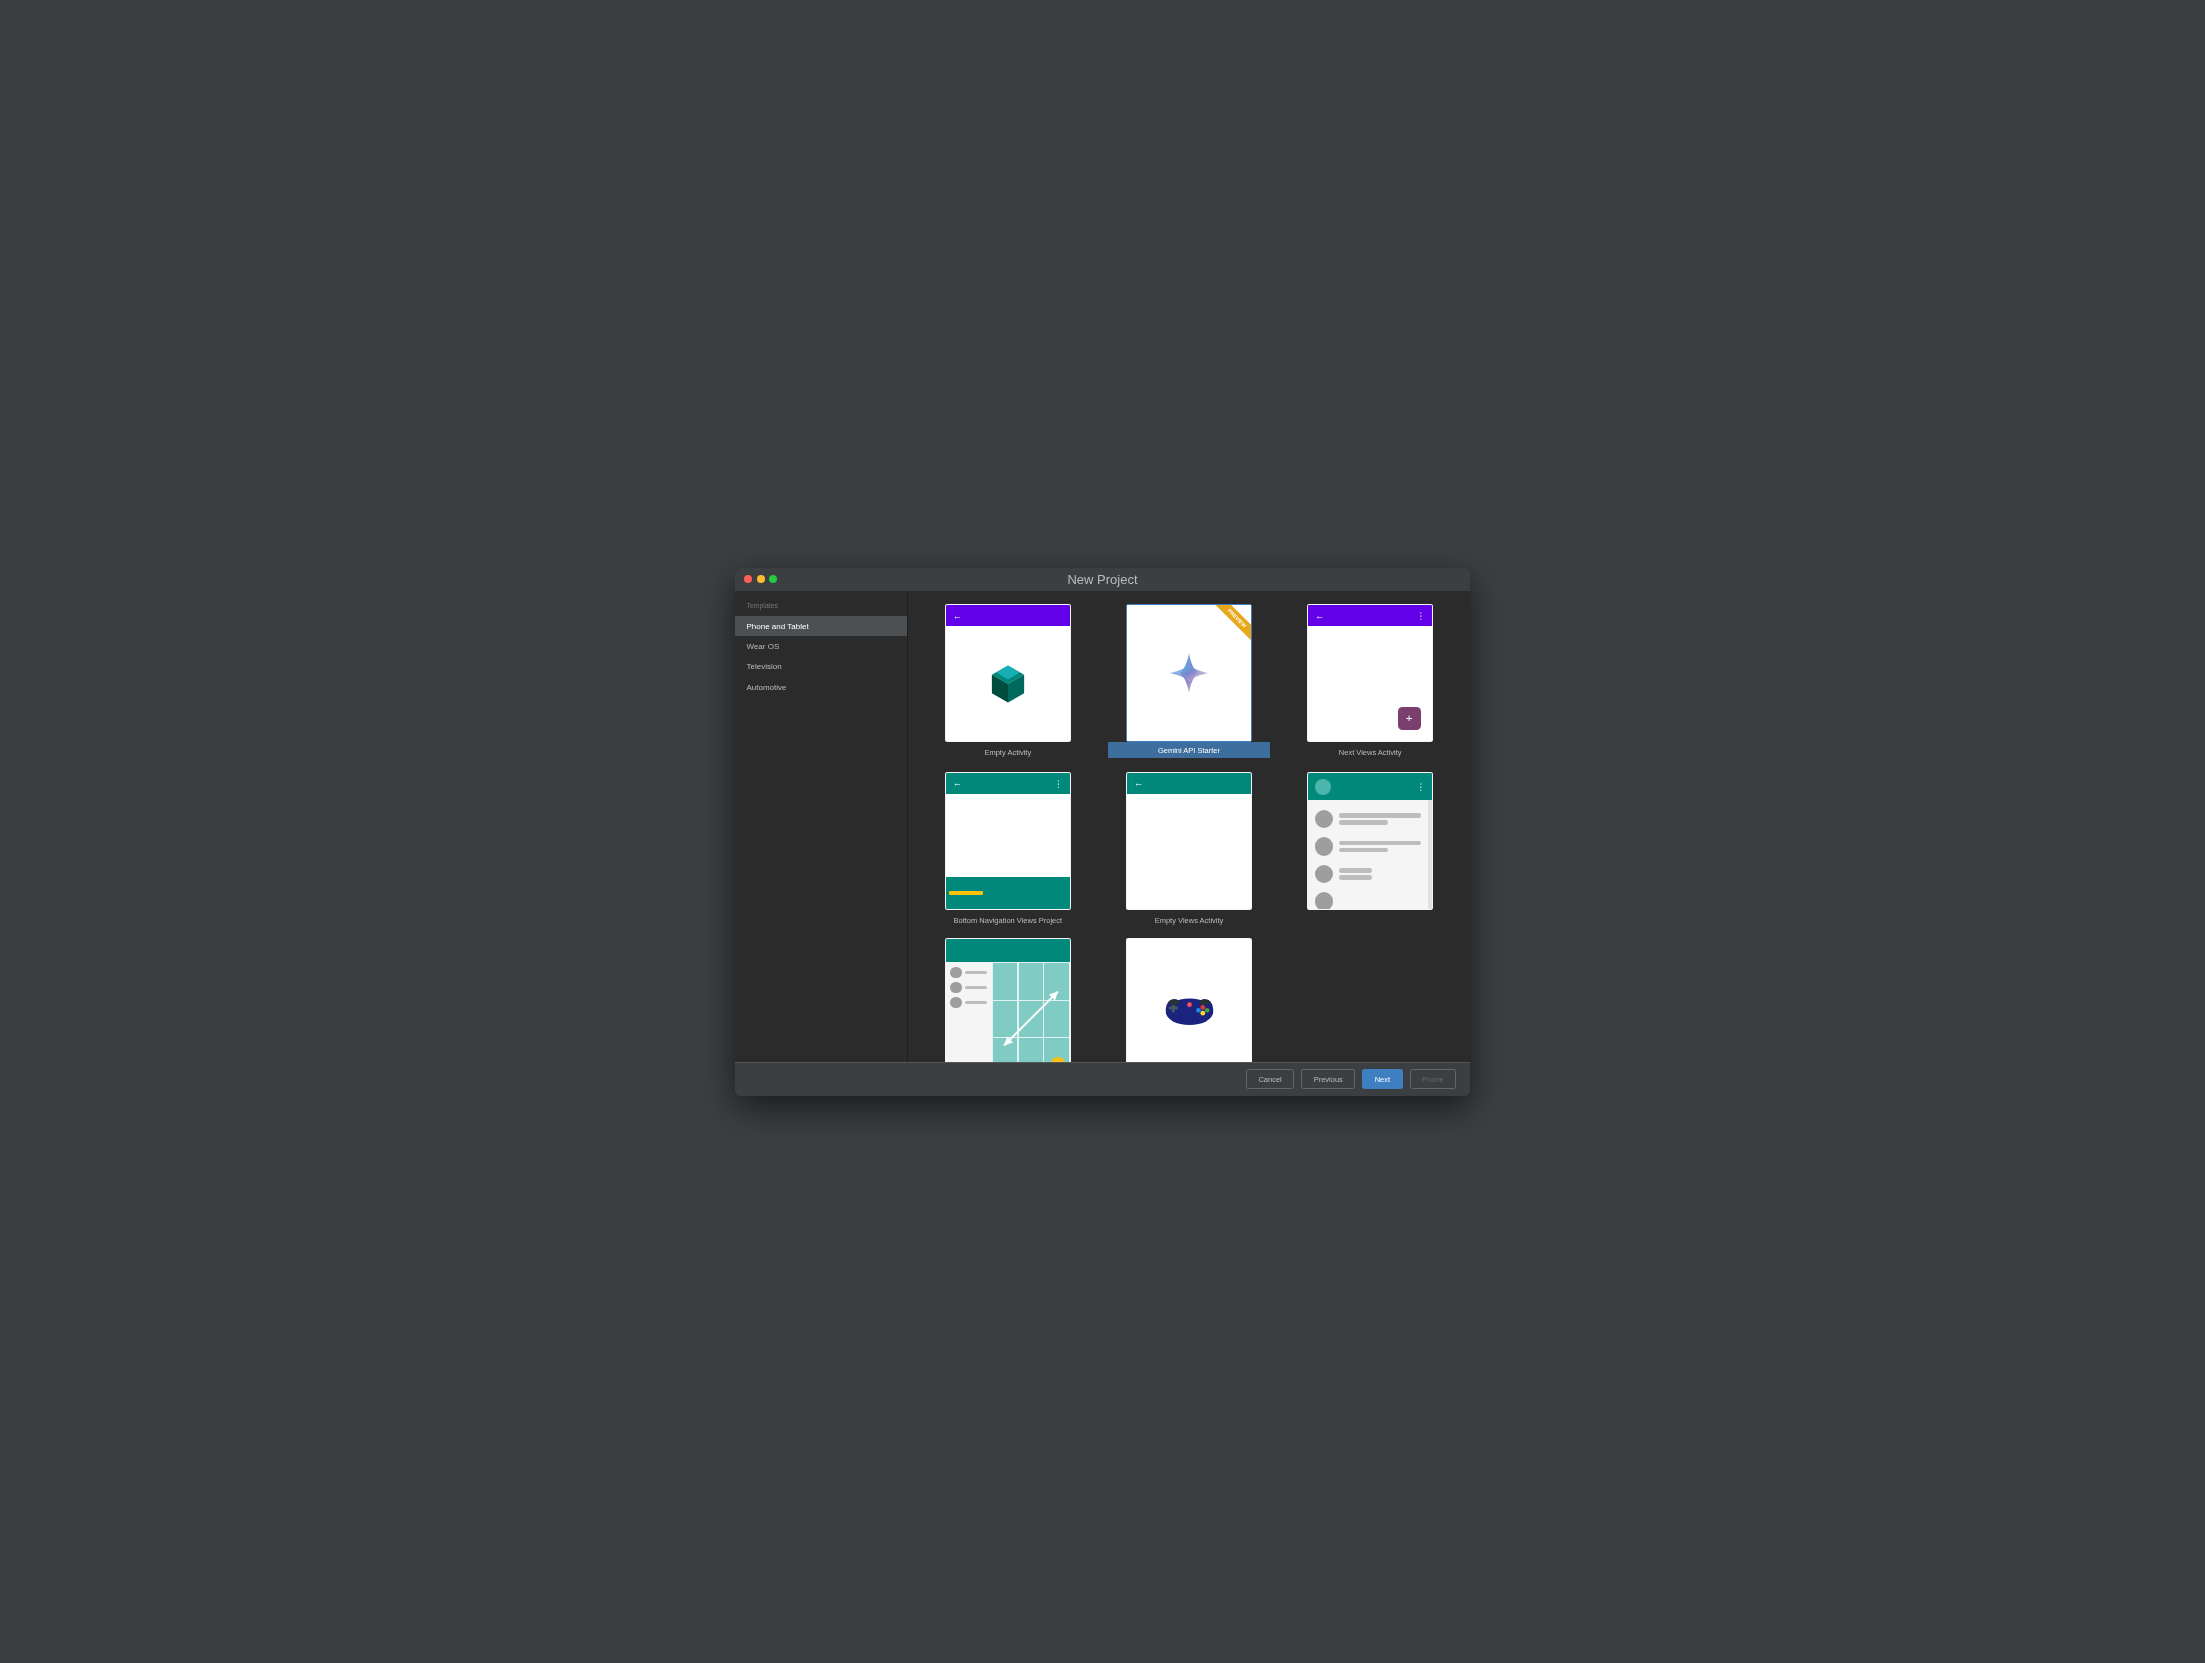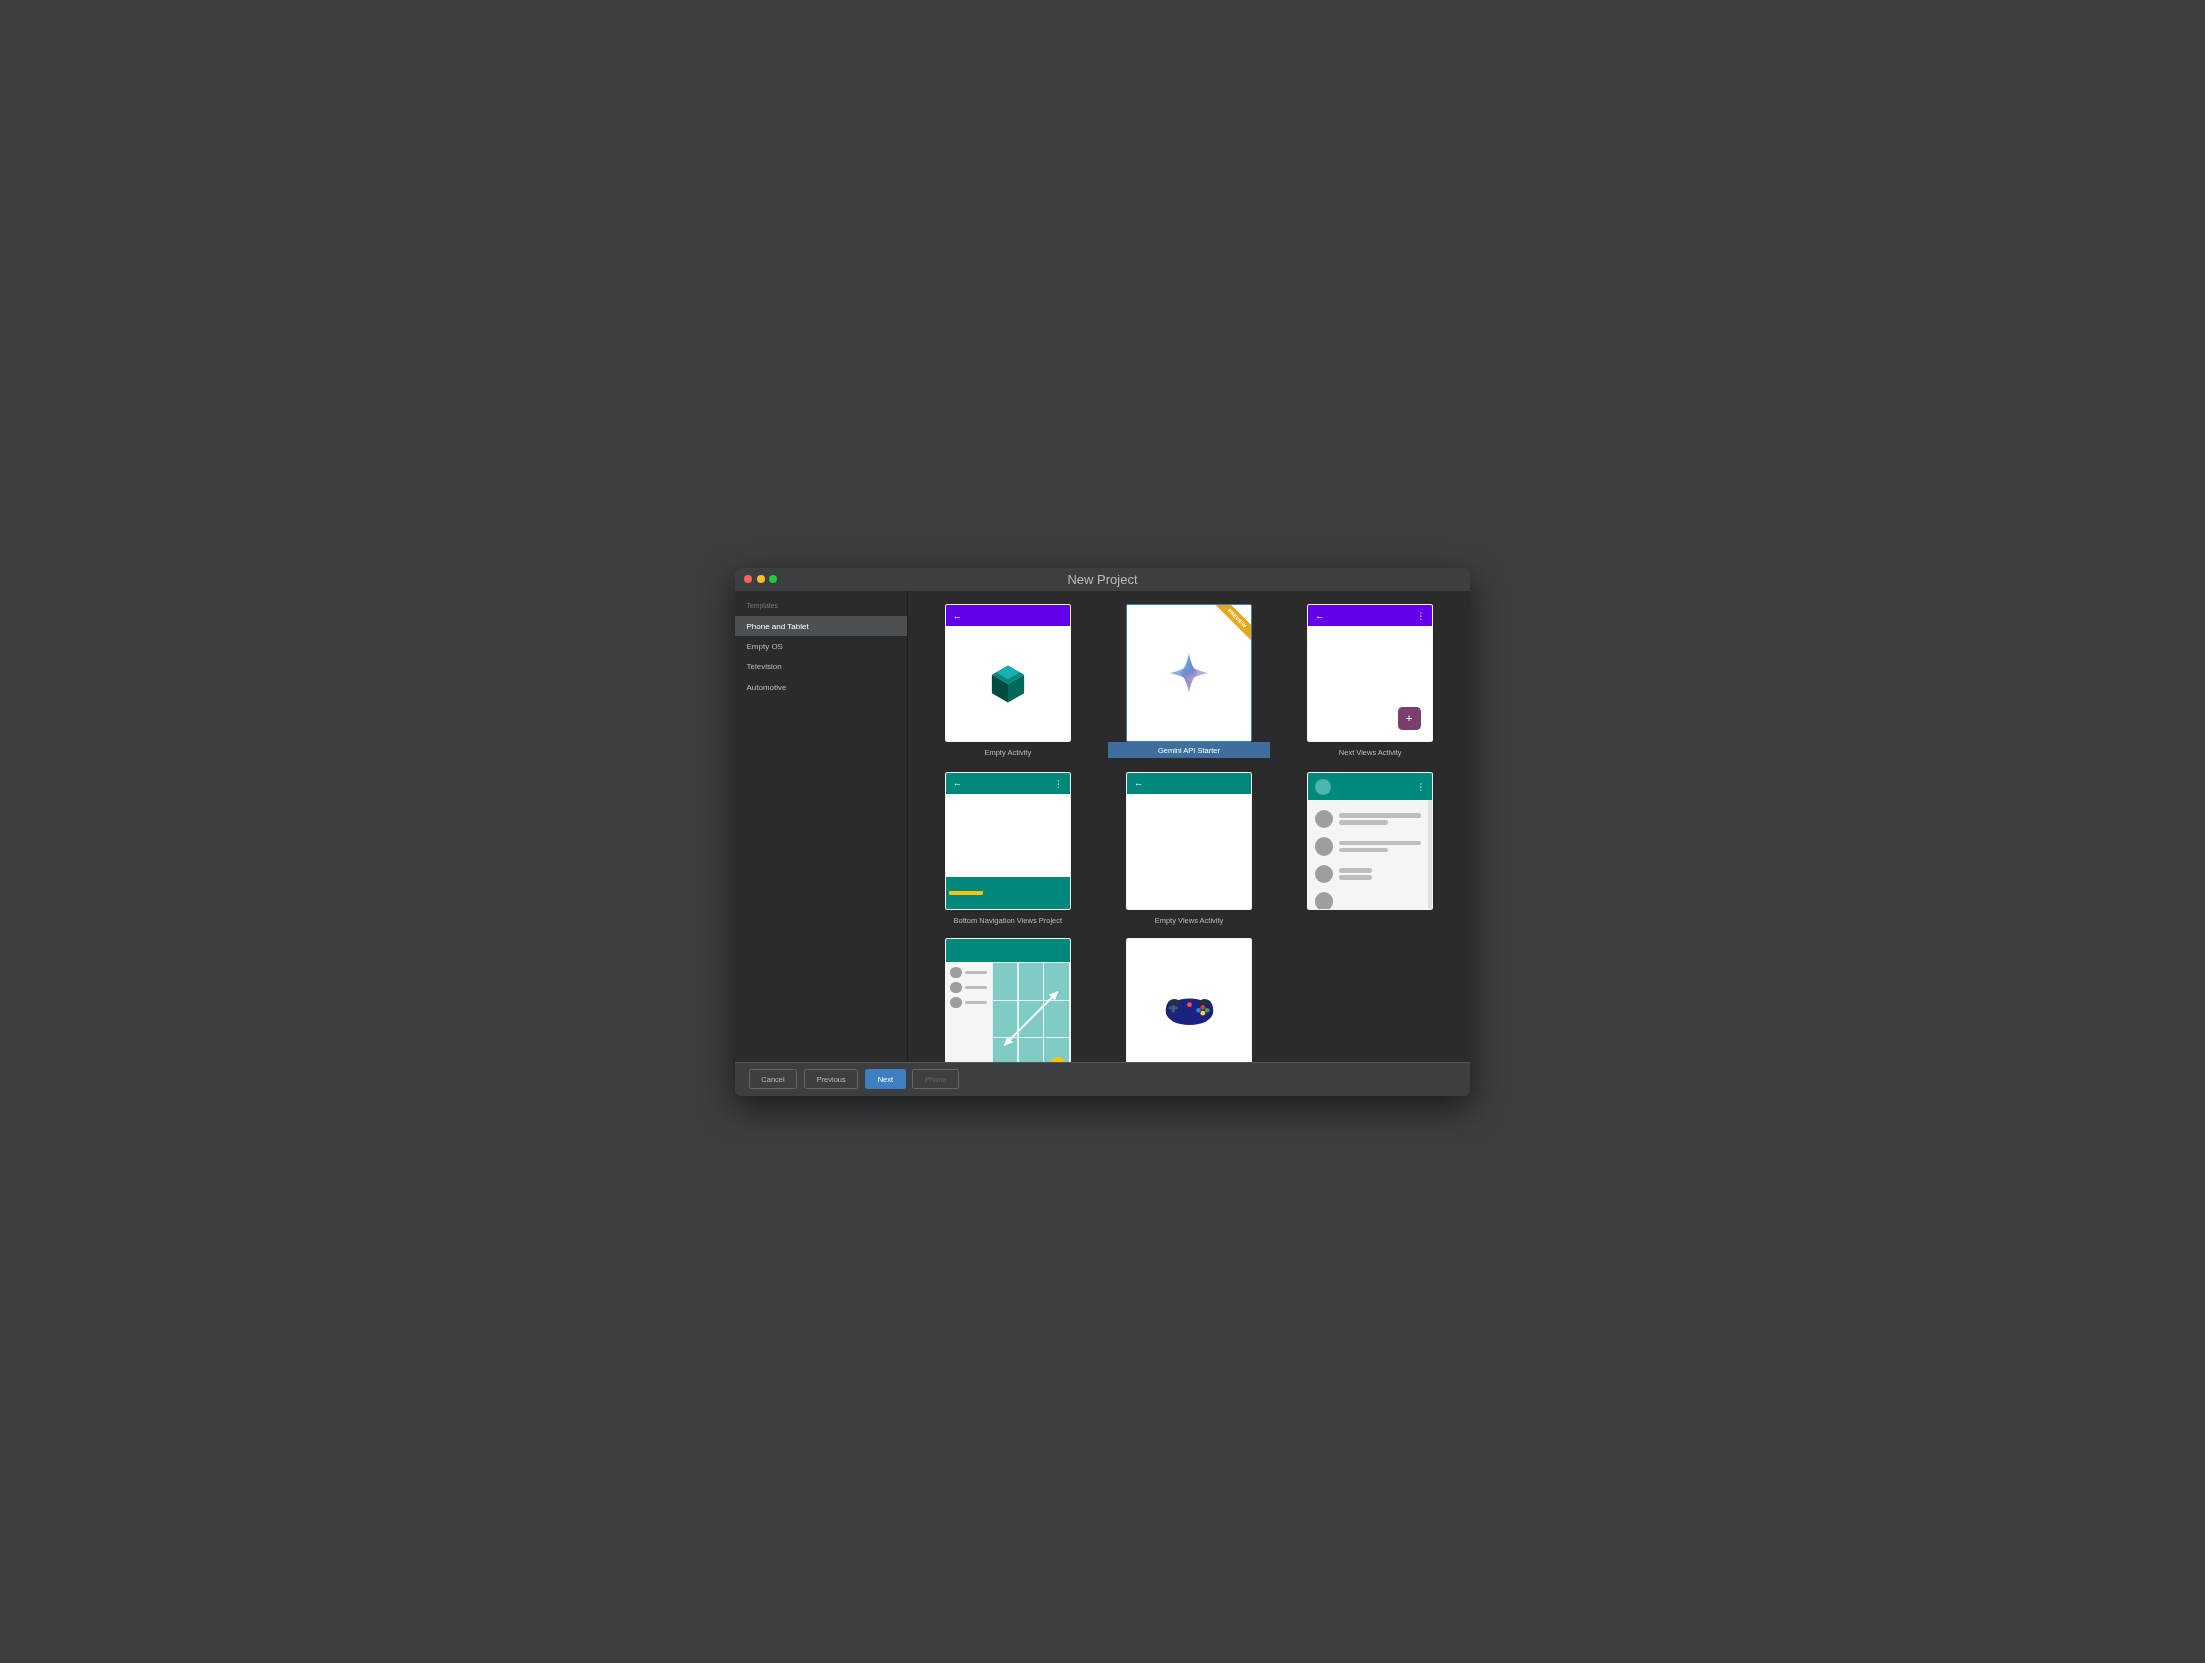--- a/index.html
+++ b/index.html
@@ -367,21 +367,21 @@
       display: flex;
       align-items: center;
       justify-content: center;
     }
     
     .footer {
       height: 34px;
       background: #3c3f41;
       display: flex;
       align-items: center;
-      justify-content: flex-start;
+      justify-content: flex-end;
       padding: 0 13.8px;
       gap: 6.9px;
       flex-shrink: 0;
       border-top: 0.6px solid #555;
     }
     .footer-btn {
       padding: 4.6px 11.5px;
       border-radius: 2.3px;
       font-size: 7.5px;
       cursor: pointer;
@@ -414,21 +414,21 @@
   </div>
 
   <div class="content">
 
     <div class="sidebar">
       <div class="sidebar-label">Templates</div>
       <div class="sidebar-item active">
         <span>Phone and Tablet</span>
       </div>
       <div class="sidebar-item">
-        <span>Empty OS</span>
+        <span>Wear OS</span>
       </div>
       <div class="sidebar-item">
         <span>Television</span>
       </div>
       <div class="sidebar-item">
         <span>Automotive</span>
       </div>
     </div>
 
     <div class="main-area">

